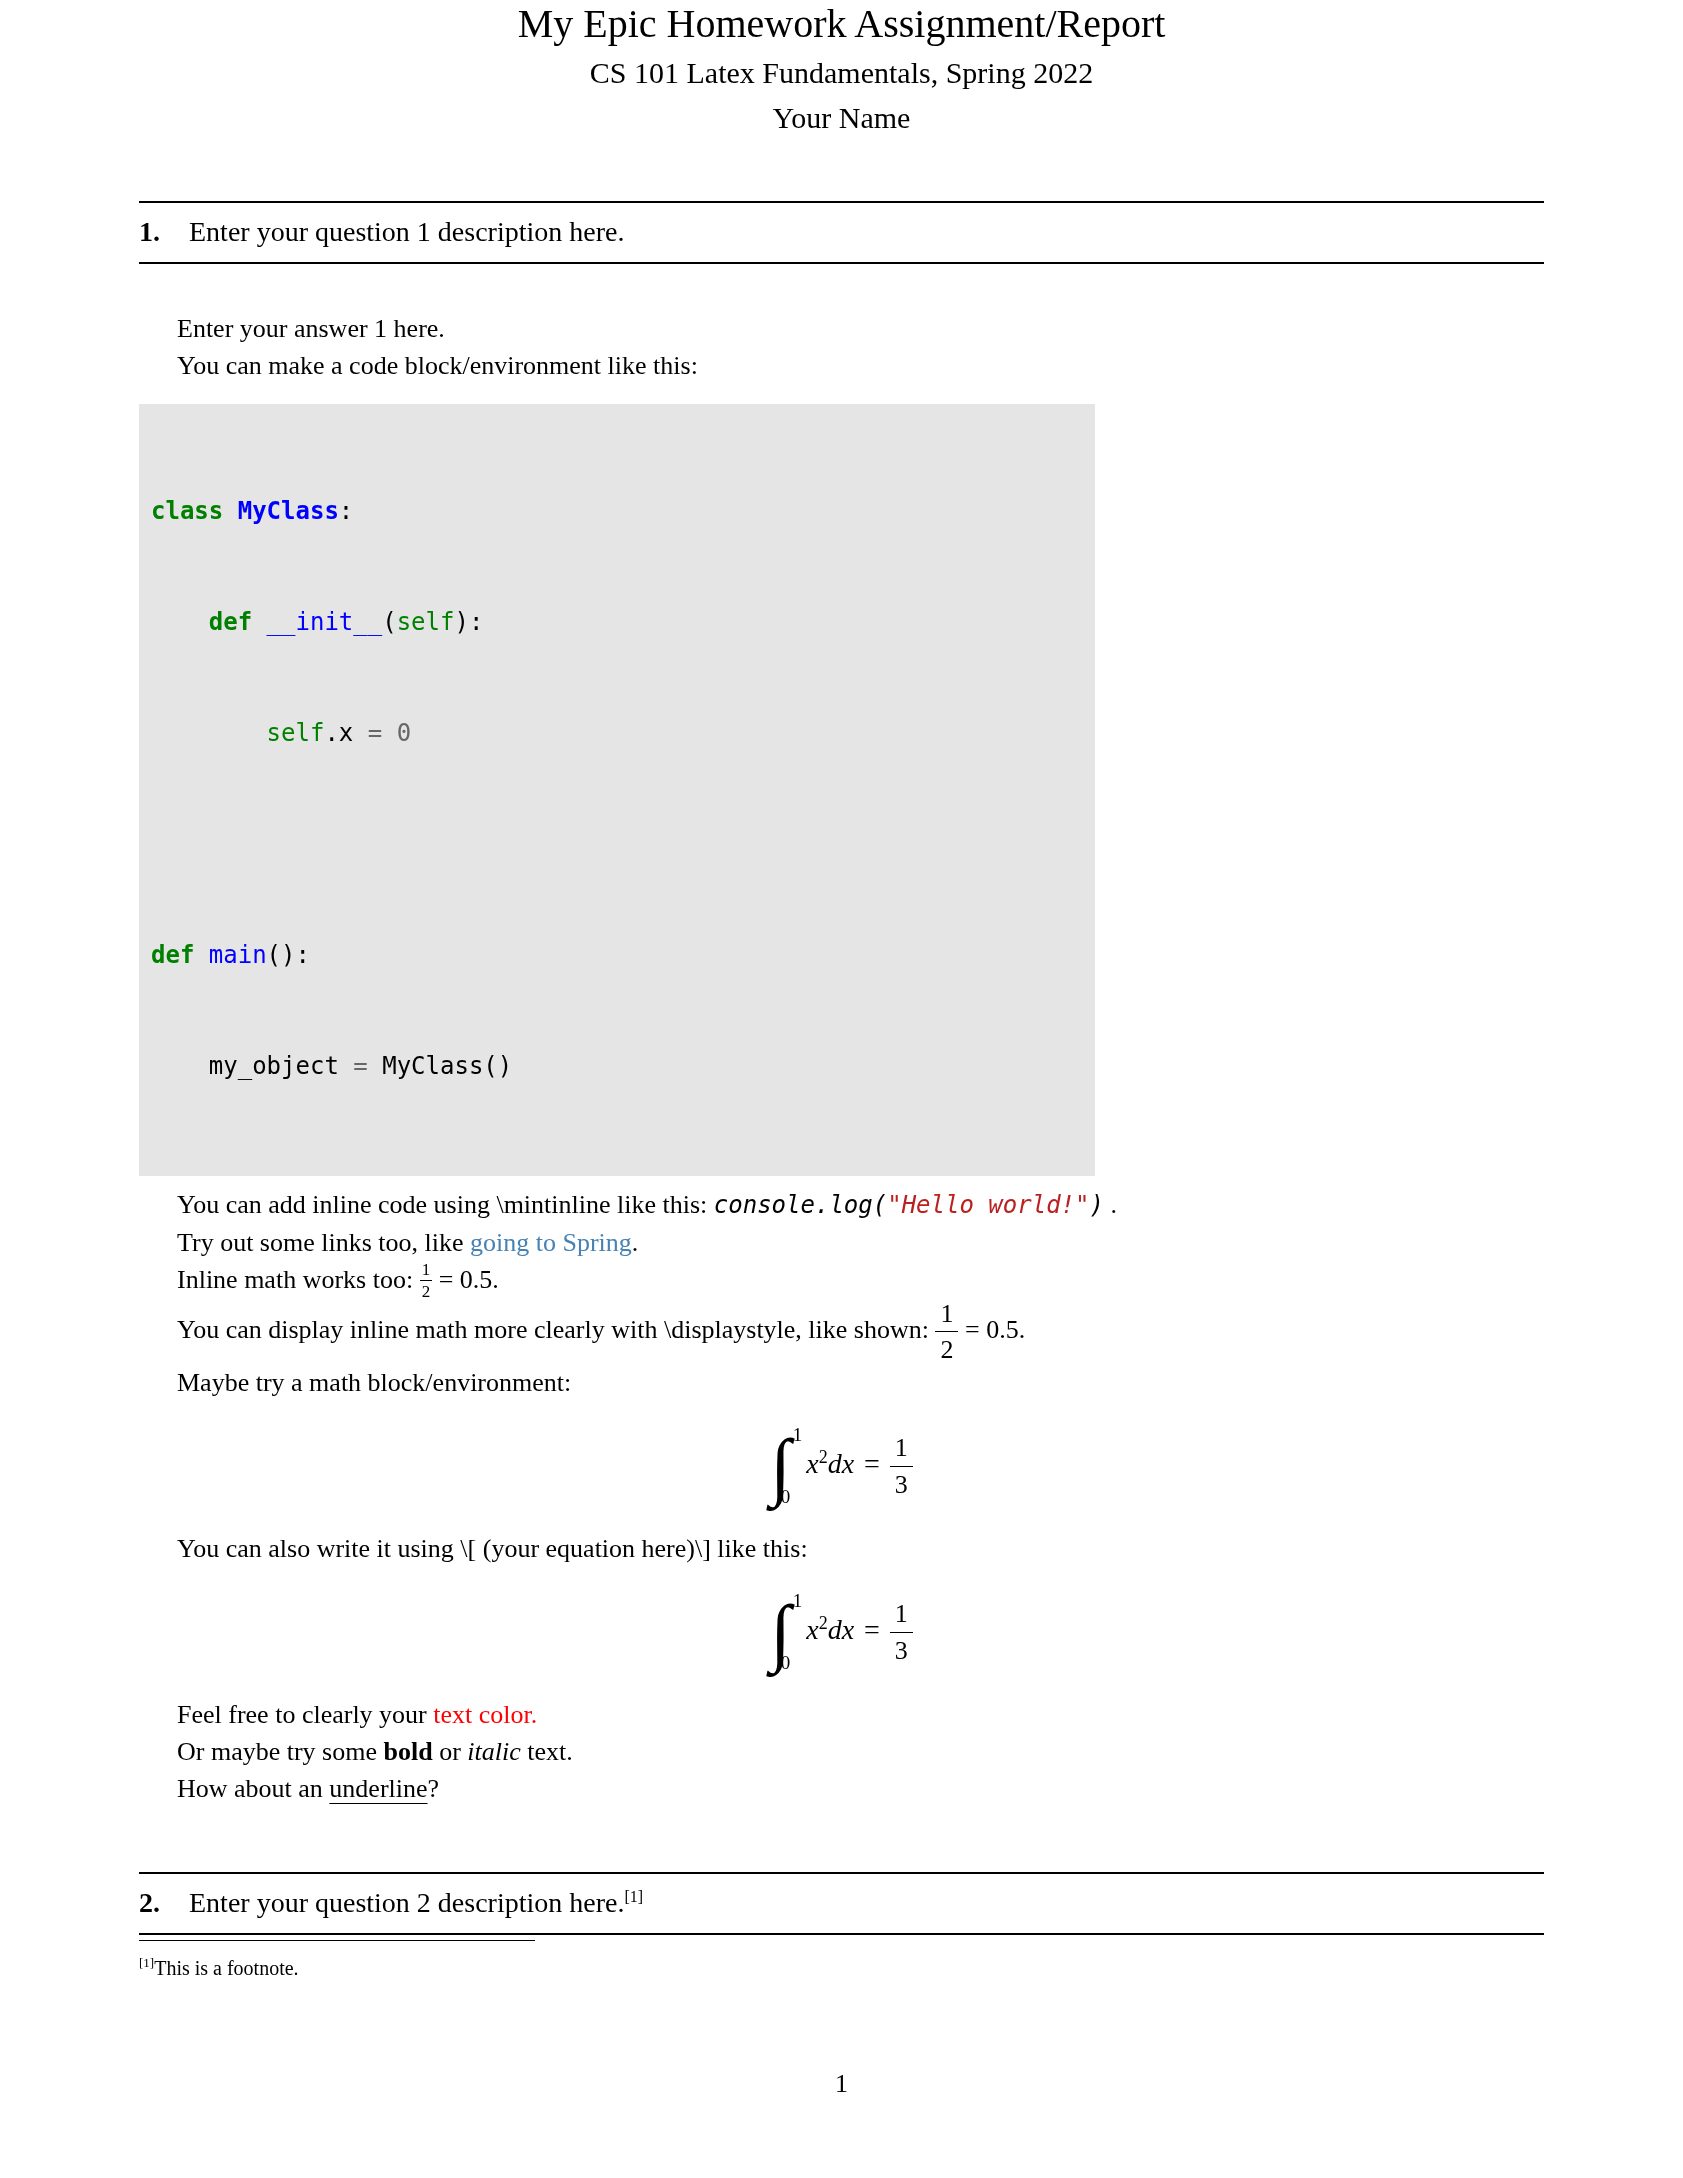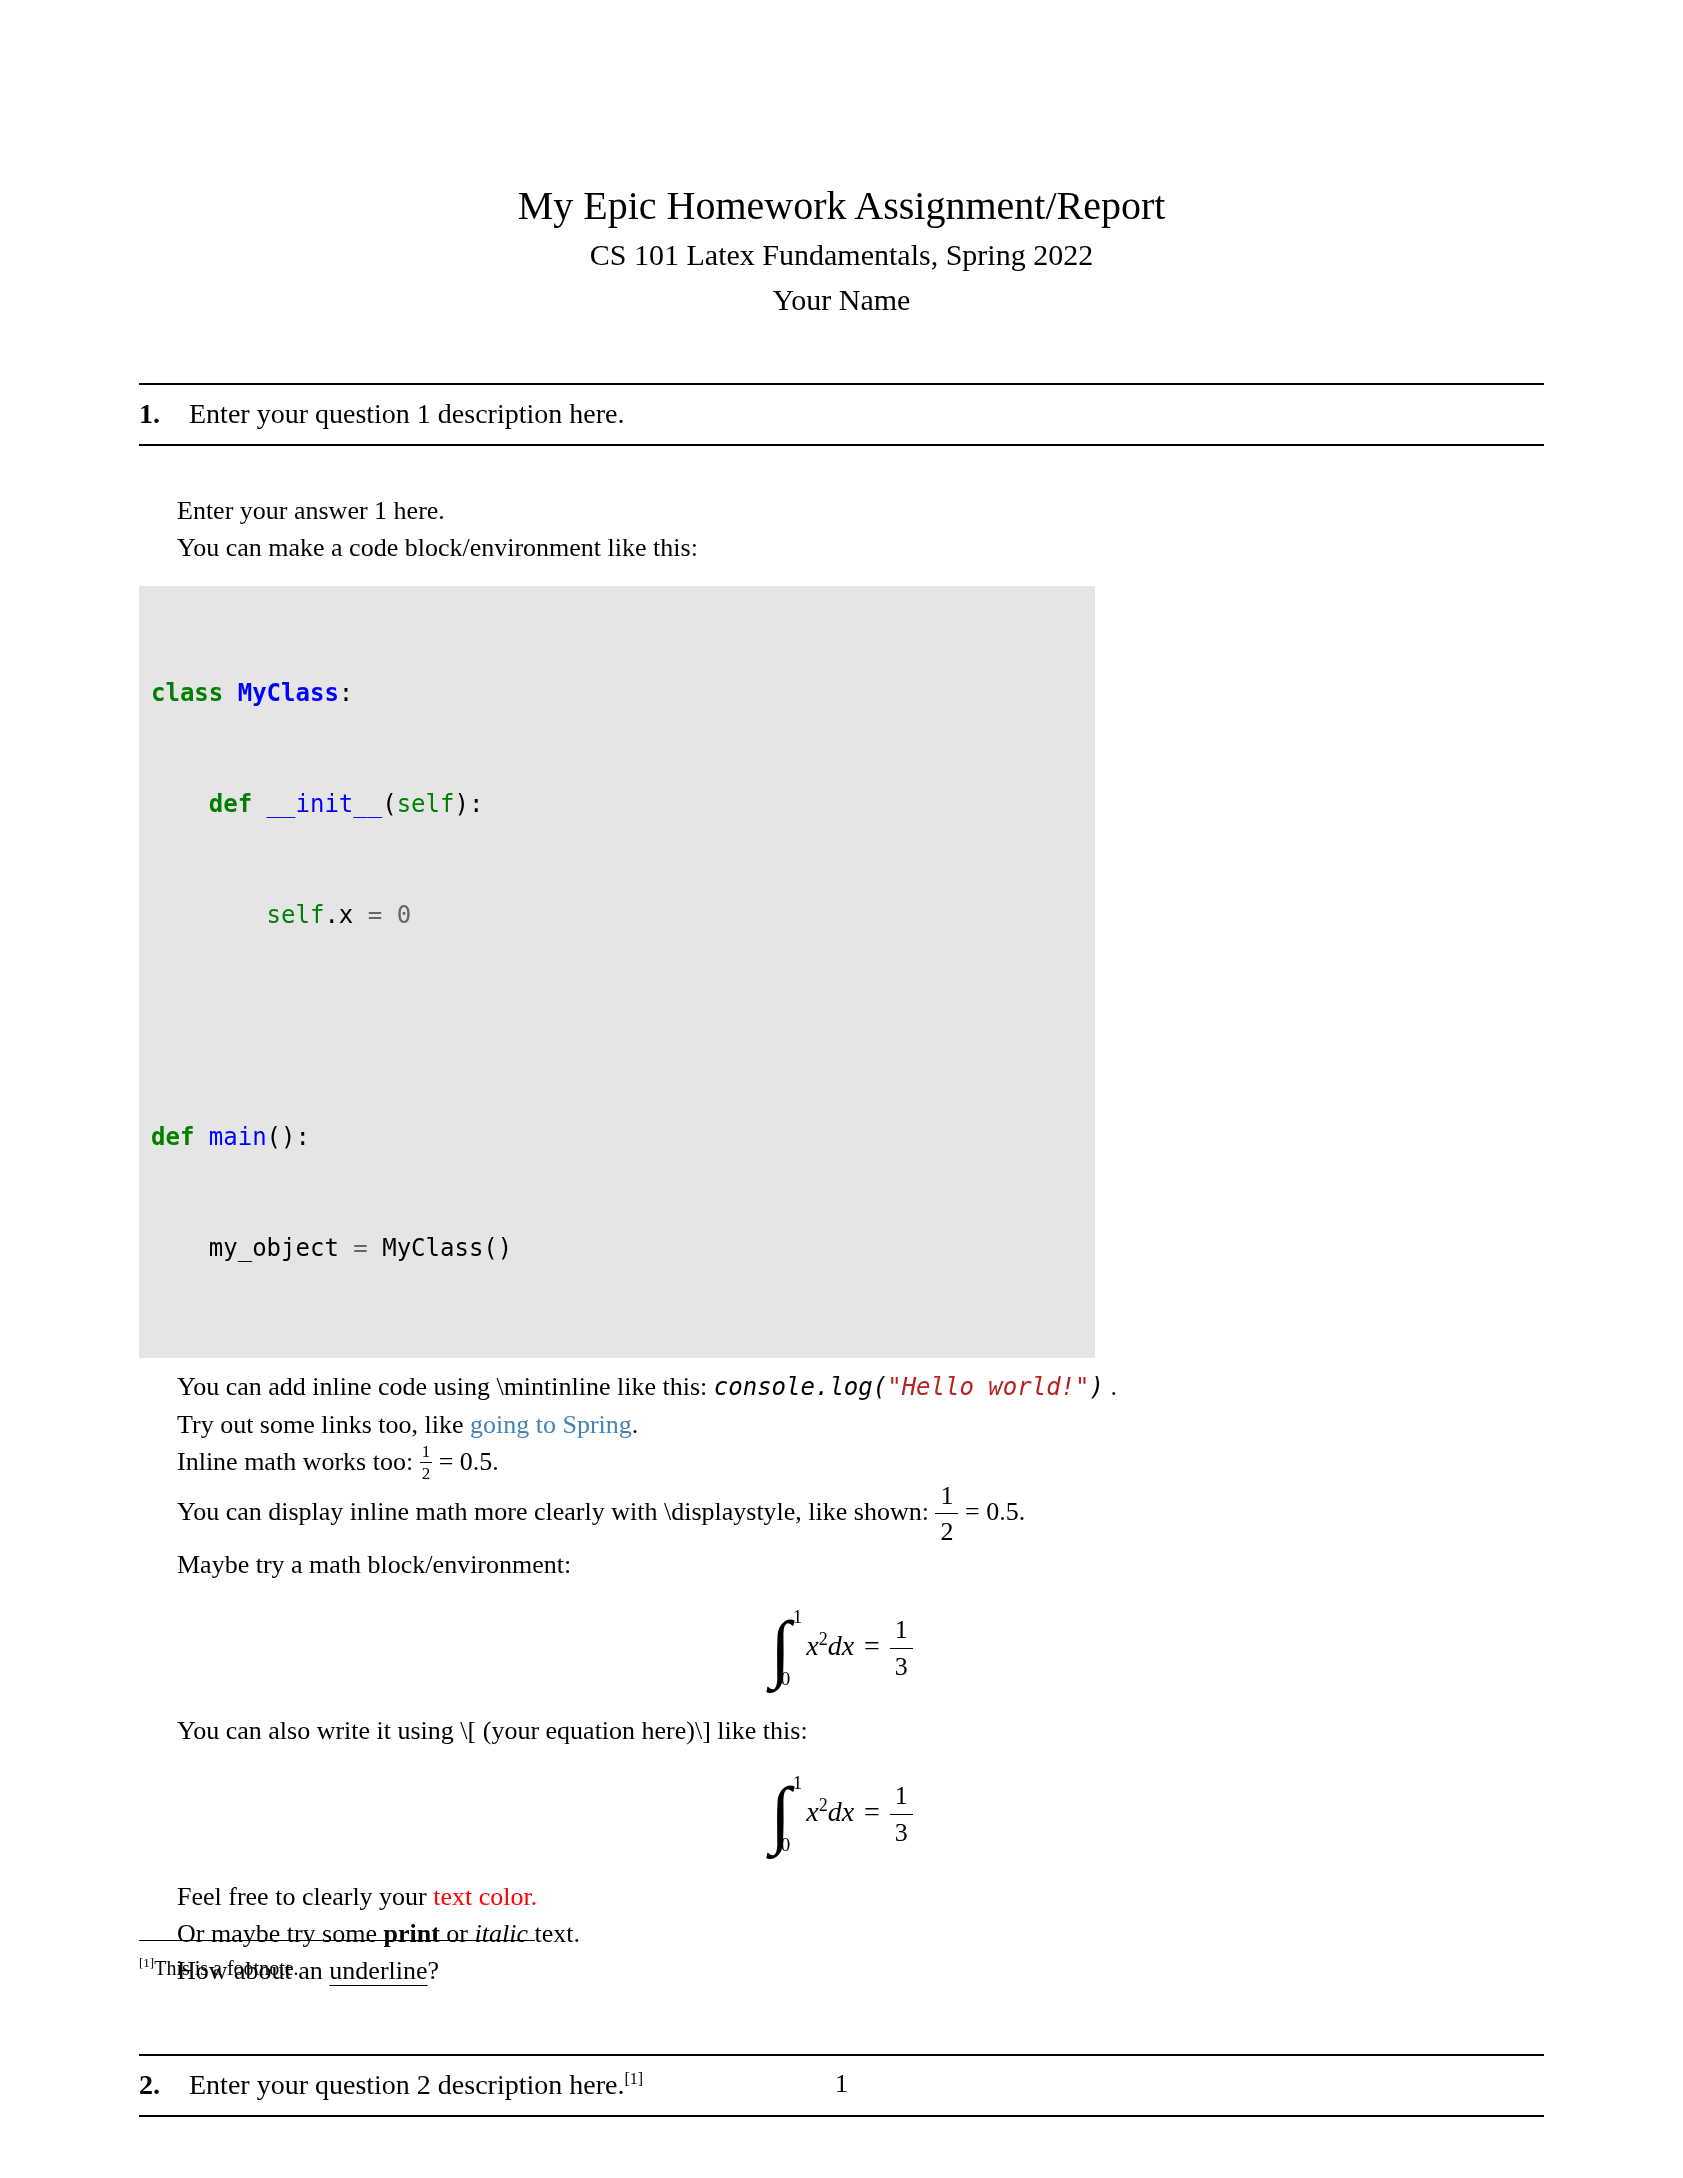--- a/index.html
+++ b/index.html
@@ -6,21 +6,21 @@
   .page{
     position:relative;
     width:1683px;height:2178px;
     background:#ffffff;color:#000;
     font-family:"Liberation Serif","DejaVu Serif",serif;
     font-size:26px;line-height:37px;
     overflow:hidden;
   }
   .content{padding:0 139px;}
   
-  .titleblock{text-align:center;padding-top:182px;}
+  .titleblock{text-align:center;}
   .doc-title{font-size:40px;line-height:48px;font-weight:normal;margin:0;}
   .doc-sub{font-size:30px;line-height:40px;margin-top:5px;}
   
   .section{
     display:flex;align-items:baseline;
     border-top:2px solid #000;border-bottom:2px solid #000;
     padding:10px 0 12px;
     font-size:28px;
   }
   .sec1{margin-top:63px;}
@@ -133,21 +133,21 @@
 
     <div class="equation">
       <span class="eq-int">∫</span><span class="eq-lims">
           <span class="eq-lim-u">1</span>
           <span class="eq-lim-l">0</span>
         </span><span class="eq-body"><i>x</i><sup>2</sup><i>dx</i></span><span class="eq-eq">=</span><span class="dfrac"><span class="n">1</span><span class="d">3</span></span>
     </div>
 
     <div class="ind"><span>Feel free to clearly your </span><span class="redtext">text color.</span></div>
 
-    <div class="ind"><span>Or maybe try some </span><span class="boldtext">print</span><span> or </span><span class="italictext">italic</span><span> text.</span></div>
+    <div class="ind"><span>Or maybe try some </span><span class="boldtext">bold</span><span> or </span><span class="italictext">italic</span><span> text.</span></div>
 
     <div class="ind"><span>How about an </span><span class="underlinetext">underline</span><span>?</span></div>
 
     <div class="section sec2">
       <span class="qnum">2.</span>
       <span><span>Enter your question 2 description here.</span><sup class="fnmark">[1]</sup></span>
     </div>
 
   </div>
 

